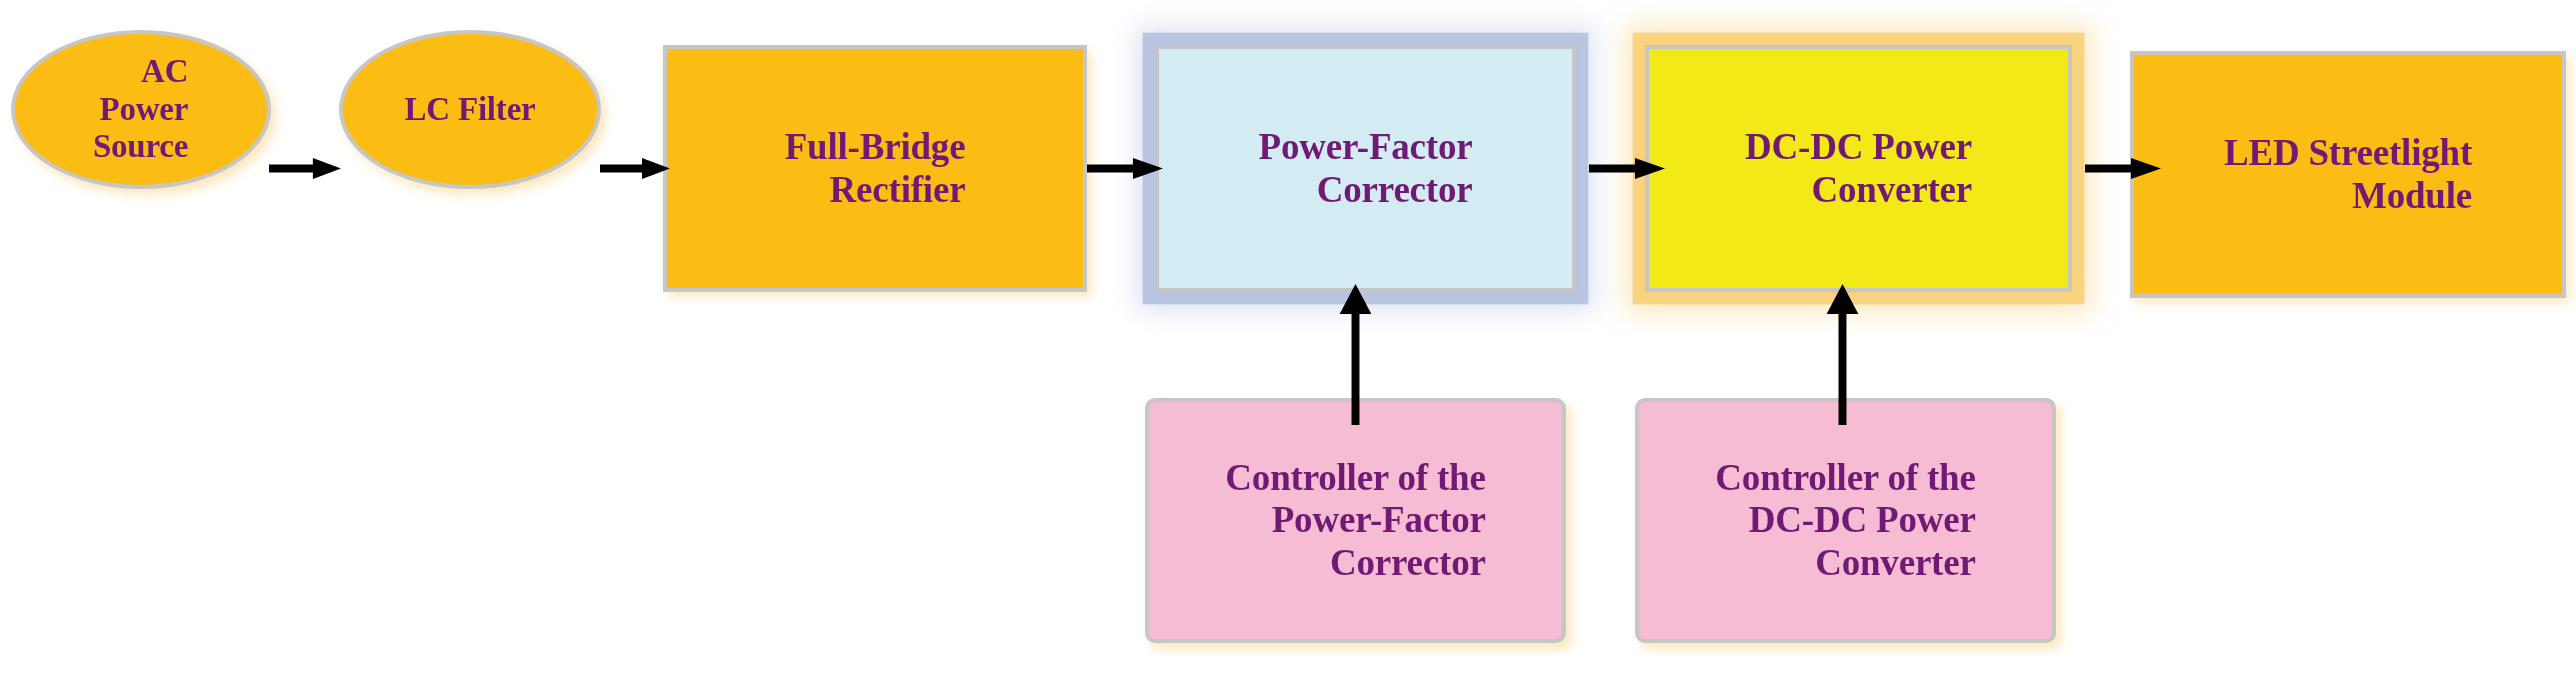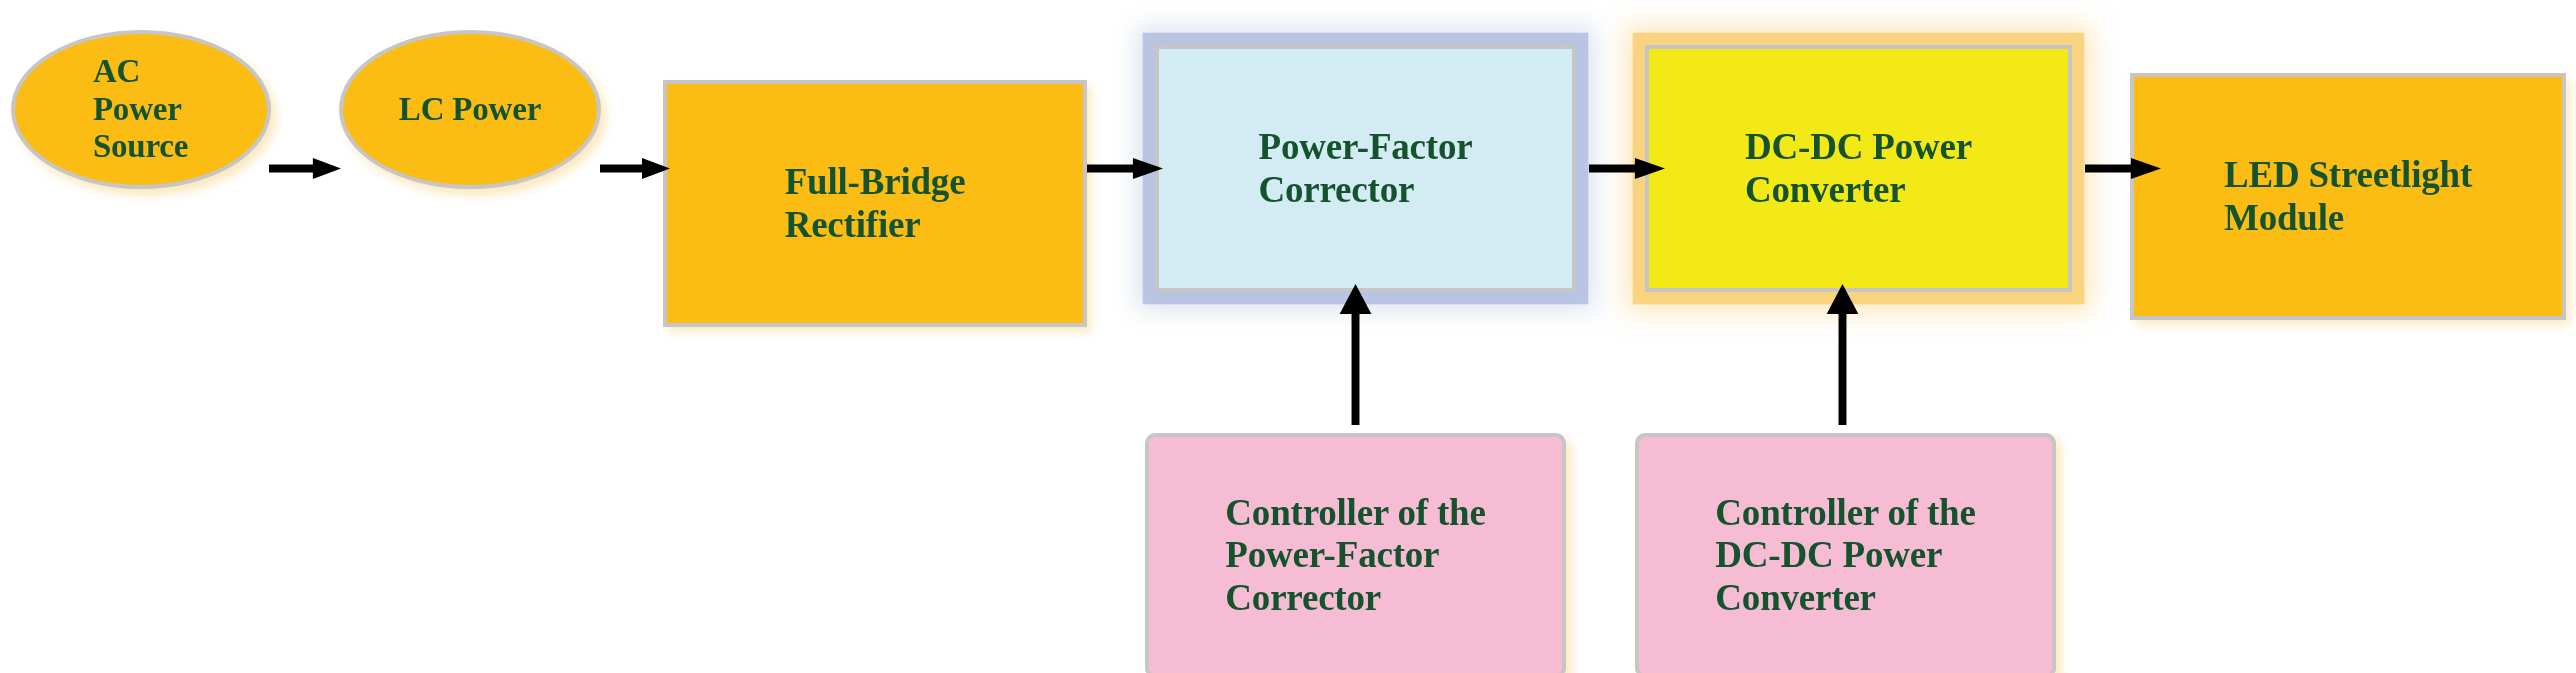--- a/index.html
+++ b/index.html
@@ -16,22 +16,22 @@
     width: 2576px;
     height: 674px;
     background: #ffffff;
     overflow: hidden;
   }
 
   
   .node-label {
     position: relative;
     z-index: 3;
-    text-align: left;
-    color: #14532d;
+    text-align: right;
+    color: #701a75;
     font-weight: bold;
     line-height: 1.14;
     white-space: pre-line;
     padding: 0 7px;
     box-sizing: border-box;
     letter-spacing: -0.2px;
   }
 
   
   .ellipse-node {
@@ -53,21 +53,21 @@
     display: flex;
     align-items: center;
     justify-content: center;
     border: 4.4px solid #C6C6C6;
   }
   .fill-orange { background: #FBBD14; }
   .fill-blue   { background: #D3EBF3; }
   .fill-yellow { background: #F2E916; }
   .fill-pink   { background: #F6BCD3; border-radius: 10px; }
 
-  .shadow-warm  { box-shadow: 5.3px 6.2px 8.8px rgba(250, 216, 145, 0.55); margin-top: 35px; }
+  .shadow-warm  { box-shadow: 5.3px 6.2px 8.8px rgba(250, 216, 145, 0.55); }
   .glow-blue    { box-shadow: 0 0 0 12.3px rgba(178, 190, 223, 0.85),
                               0 0 23px 17.6px rgba(178, 190, 223, 0.45); }
   .glow-amber   { box-shadow: 0 0 0 12.3px rgba(250, 208, 120, 0.9),
                               0 0 25px 19.4px rgba(250, 208, 120, 0.55); }
 
   
   .arrow-h {
     position: absolute;
     height: 23px;
     display: block;
@@ -93,21 +93,21 @@
   </div>
 
   <div class="arrow-h" style="left:269px; top:157px; width:72px;">
     <svg width="72" height="23" viewBox="0 0 82 26">
       <line x1="0" y1="13" x2="56" y2="13" stroke="#000000" stroke-width="9"></line>
       <polygon points="50,1 82,13 50,25" fill="#000000"></polygon>
     </svg>
   </div>
 
   <div class="ellipse-node" style="left:339px; top:30px; width:262px; height:159px;">
-    <div class="node-label" style="font-size:33px;">LC Power</div>
+    <div class="node-label" style="font-size:33px;">LC Filter</div>
   </div>
 
   <div class="arrow-h" style="left:600px; top:157px; width:70px;">
     <svg width="70" height="23" viewBox="0 0 80 26">
       <line x1="0" y1="13" x2="54" y2="13" stroke="#000000" stroke-width="9"></line>
       <polygon points="48,1 80,13 48,25" fill="#000000"></polygon>
     </svg>
   </div>
 
   <div class="rect-node fill-orange shadow-warm" style="left:663px; top:45px; width:424px; height:247px;">
@@ -139,21 +139,21 @@
 Converter</div>
   </div>
 
   <div class="arrow-h" style="left:2085px; top:157px; width:76px;">
     <svg width="76" height="23" viewBox="0 0 86 26">
       <line x1="0" y1="13" x2="58" y2="13" stroke="#000000" stroke-width="9"></line>
       <polygon points="52,1 86,13 52,25" fill="#000000"></polygon>
     </svg>
   </div>
 
-  <div class="rect-node fill-orange shadow-warm" style="left:2130px; top:38px; width:436px; height:247px;">
+  <div class="rect-node fill-orange shadow-warm" style="left:2130px; top:51px; width:436px; height:247px;">
     <div class="node-label" style="font-size:37px;">LED Streetlight
 Module</div>
   </div>
 
   <div class="arrow-v" style="left:1335px; top:284px; width:41px; height:141px;">
     <svg width="41" height="141" viewBox="0 0 46 160">
       <line x1="23" y1="160" x2="23" y2="22" stroke="#000000" stroke-width="9"></line>
       <polygon points="23,0 41,34 5,34" fill="#000000"></polygon>
     </svg>
   </div>

